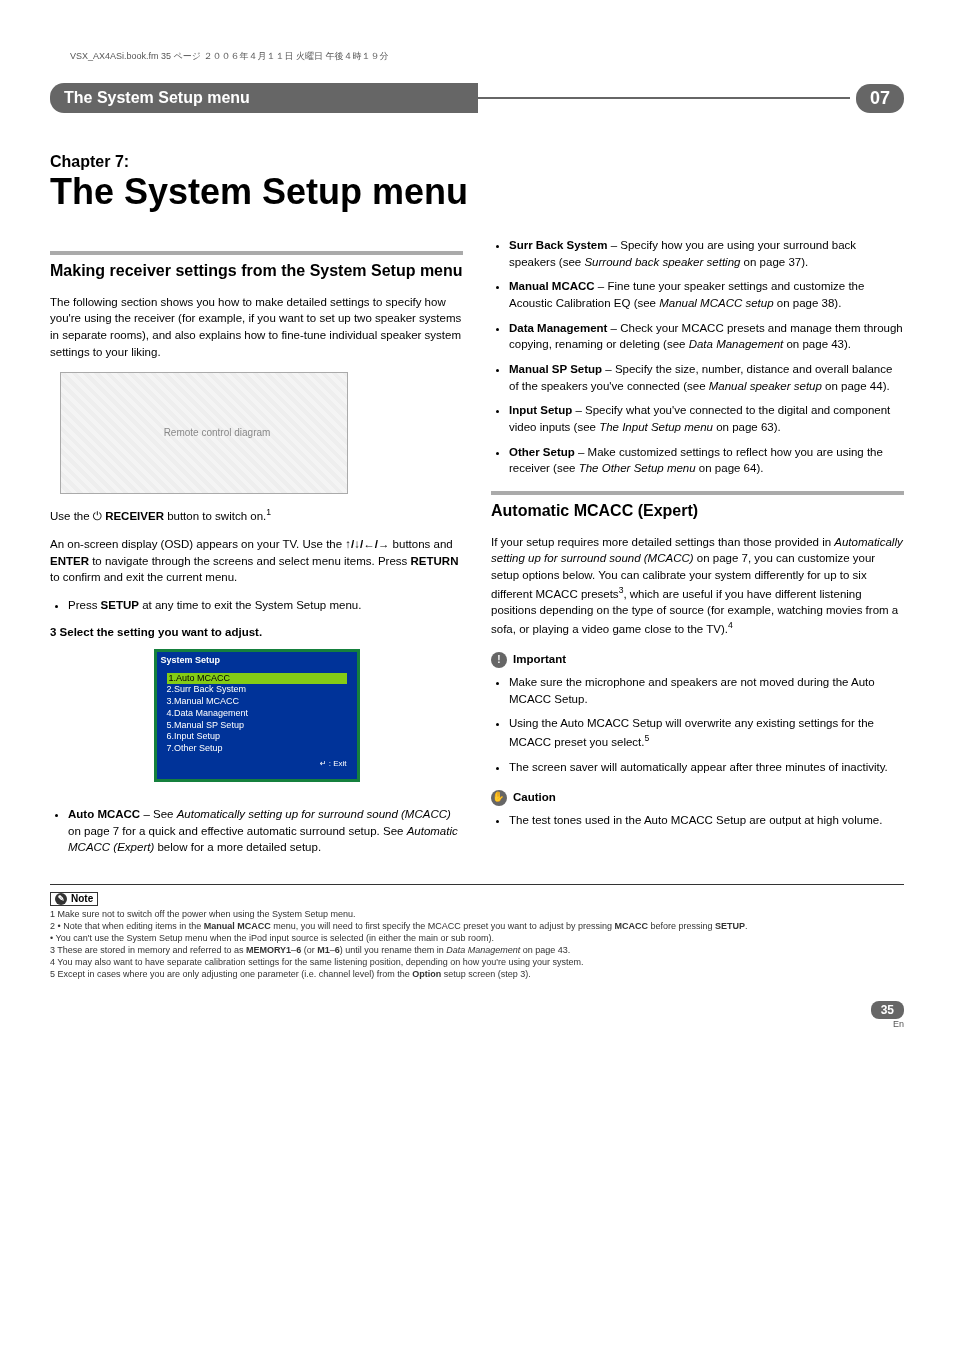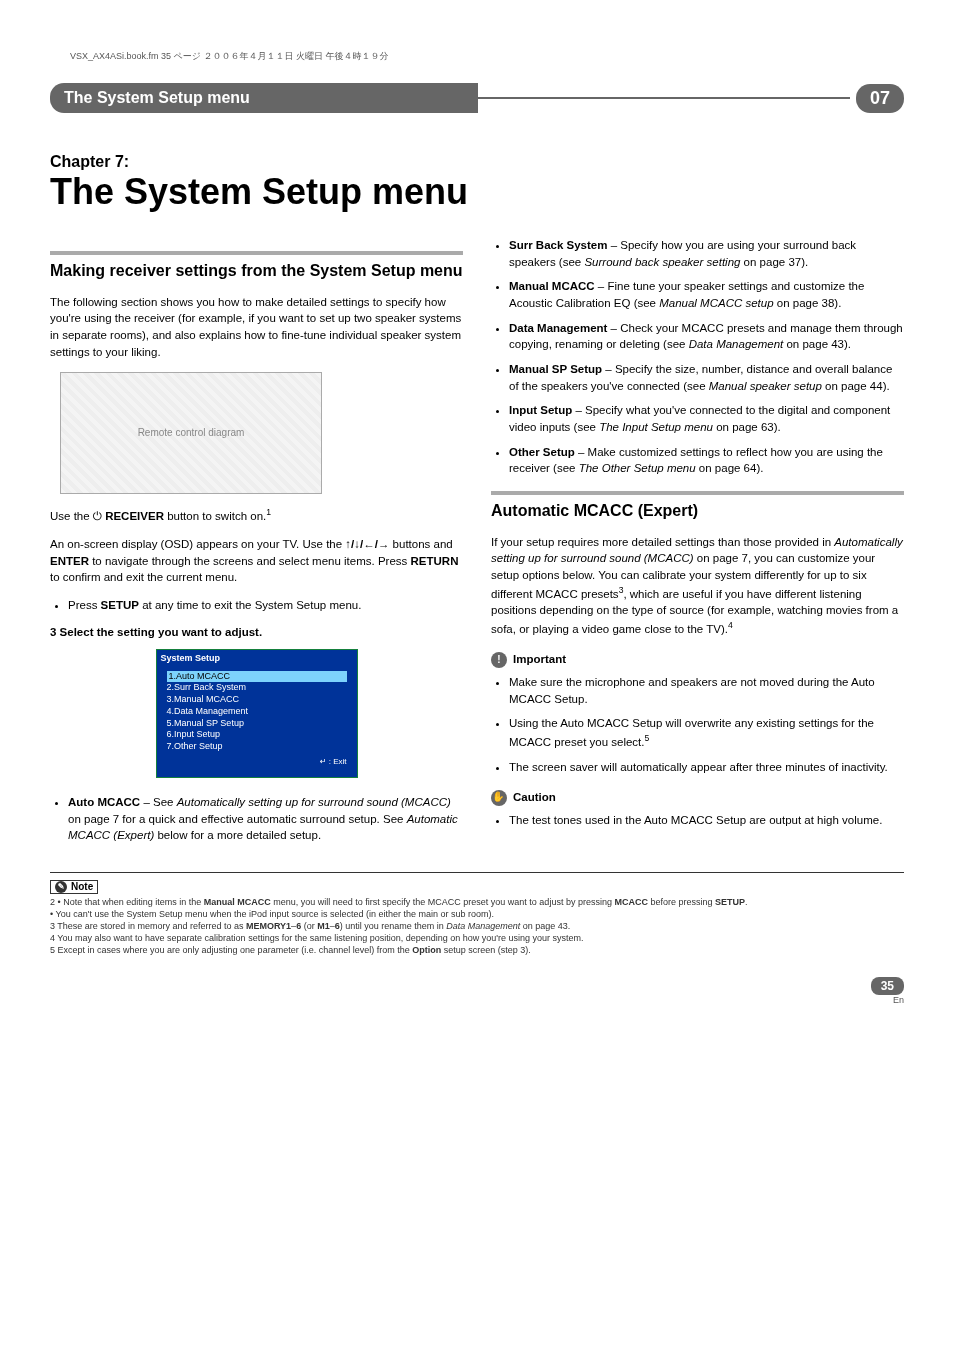--- a/index.html
+++ b/index.html
@@ -99,41 +99,42 @@
     border: 1px solid #aaa;
     width: 260px;
     height: 120px;
     margin: 10px 0 12px 10px;
     background: repeating-linear-gradient(45deg,#f4f4f4,#f4f4f4 4px,#eee 4px,#eee 8px);
     display:flex;
     align-items:center;
     justify-content:center;
     color:#888;
     font-size:10px;
+    padding-left:26px;
   }
   .osd-box {
     width: 200px;
-    margin: 8px auto 16px auto;
-    border: 1px solid #15803d;
+    margin: 8px auto 24px auto;
+    border: 3px solid #15803d;
     font-size: 9px;
   }
   .osd-title {
     background: #003399;
     color: #fff;
     padding: 2px 4px;
     font-weight: bold;
   }
   .osd-body {
     background: #003399;
     color: #fff;
     padding: 4px 10px 10px 10px;
     line-height: 1.3;
   }
   .osd-hl {
-    background: #7dd3fc;
+    background: #84cc16;
     color: #000;
     padding: 0 2px;
     display:inline-block;
     width: 100%;
     box-sizing:border-box;
   }
   .osd-exit {
     text-align: right;
     font-size: 8px;
     padding-top: 4px;
@@ -313,20 +314,21 @@
     </div>
   </div>
 
   
   <div class="notes-rule"></div>
   <span class="note-label">
     <span class="note-icon">✎</span>
     <span>Note</span>
   </span>
   <div class="footnotes">
+    <div>1 Make sure not to switch off the power when using the System Setup menu.</div>
     <div>
       <span>2 • Note that when editing items in the </span><span class="sub-bold">Manual MCACC</span><span> menu, you will need to first specify the MCACC preset you want to adjust by pressing </span><span class="sub-bold">MCACC</span><span> before pressing </span><span class="sub-bold">SETUP</span><span>.</span>
     </div>
     <div>   • You can't use the System Setup menu when the iPod input source is selected (in either the main or sub room).</div>
     <div>
       <span>3 These are stored in memory and referred to as </span><span class="sub-bold">MEMORY1</span><span>–</span><span class="sub-bold">6</span><span> (or </span><span class="sub-bold">M1</span><span>–</span><span class="sub-bold">6</span><span>) until you rename them in </span><span class="italic">Data Management</span><span> on page 43.</span>
     </div>
     <div>4 You may also want to have separate calibration settings for the same listening position, depending on how you're using your system.</div>
     <div>
       <span>5 Except in cases where you are only adjusting one parameter (i.e. channel level) from the </span><span class="sub-bold">Option</span><span> setup screen (step 3).</span>

